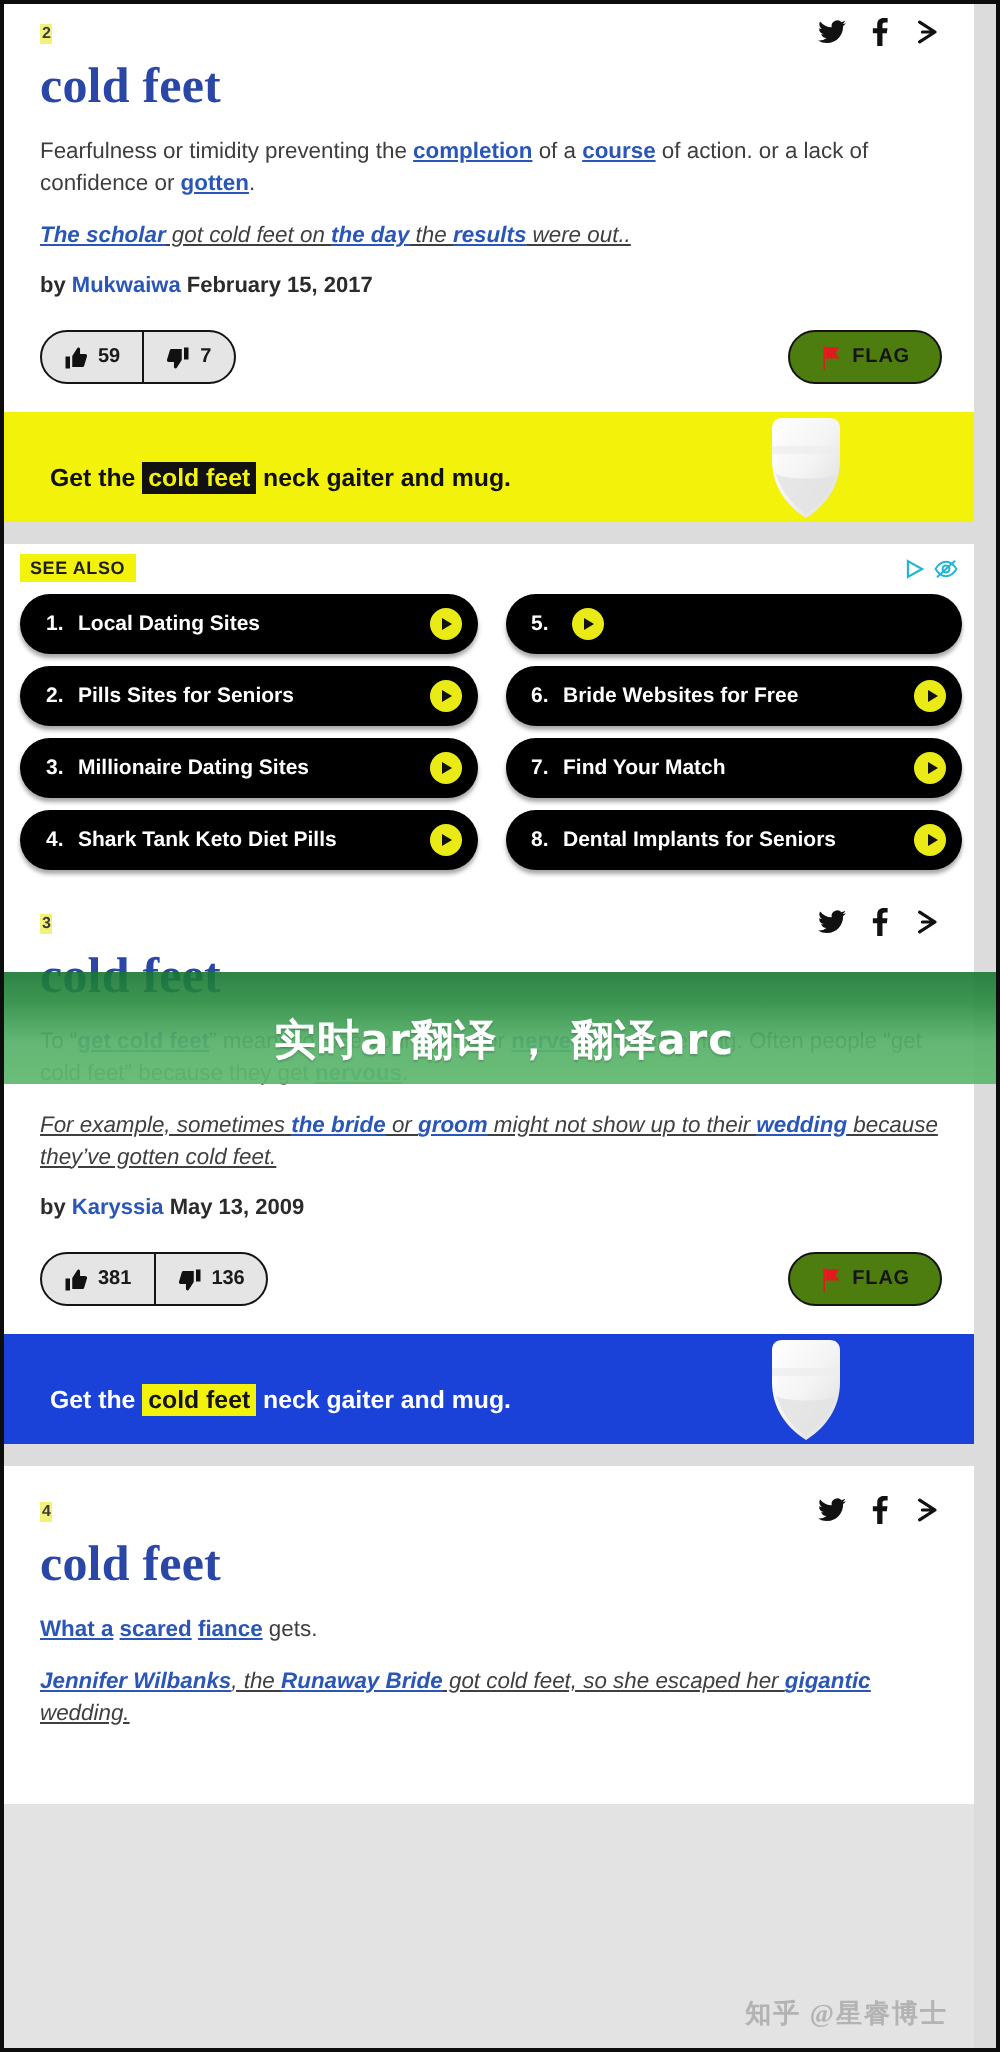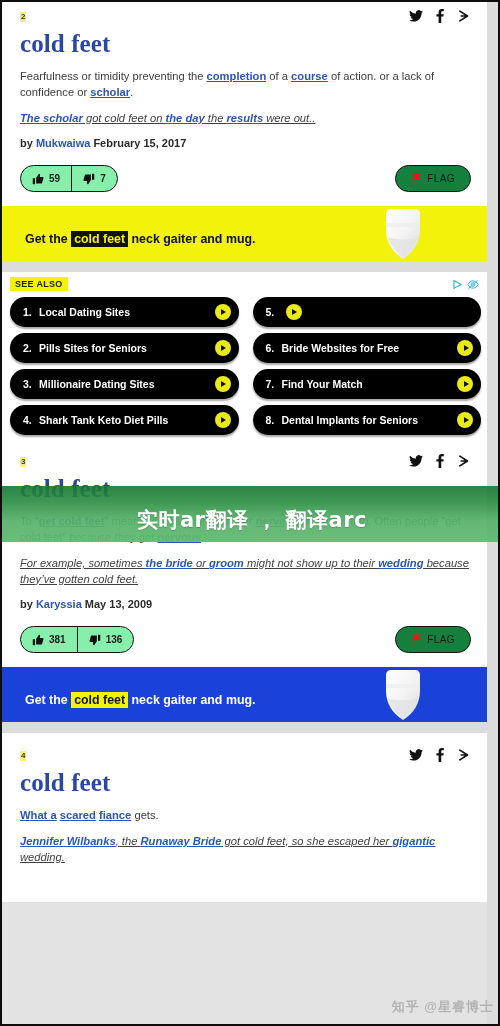--- a/index.html
+++ b/index.html
@@ -109,44 +109,44 @@
     justify-content: space-between;
   }
 
   .vote {
     display: flex;
     align-items: stretch;
     border: 1.6px solid #141414;
     border-radius: 18px;
     overflow: hidden;
     height: 27px;
-    background: #86efac;
+    background: #e5e5e5;
   }
   .vote .half {
     display: flex;
     align-items: center;
     gap: 5px;
     padding: 0 11px;
     font-size: 10px;
     font-weight: 700;
     color: #1a1a1a;
   }
   .vote .half.down { border-left: 1.4px solid #141414; }
 
   .flag {
     display: flex;
     align-items: center;
     gap: 5px;
     border: 1.6px solid #141414;
     border-radius: 18px;
     height: 27px;
     padding: 0 15px;
-    background: #15803d;
+    background: #4d7c0f;
     font-size: 10px;
-    font-weight: 400;
+    font-weight: 700;
     letter-spacing: .4px;
     color: #151515;
   }
 
   
   .merch {
     position: relative;
     height: 55px;
     display: flex;
     align-items: center;
@@ -276,24 +276,24 @@
     font-size: 21px;
     font-weight: 700;
     color: #fff;
     letter-spacing: .5px;
     text-shadow: 0 1px 1px rgba(0,0,0,.18);
   }
 
   
   .watermark {
     position: absolute;
-    right: 4px;
+    right: 24px;
     bottom: 8px;
     z-index: 30;
-    font-family: Liberation Sans, sans-serif;
+    font-family: Liberation Serif, serif;
     font-size: 13px;
     font-weight: 700;
     color: rgba(150,150,150,.62);
     letter-spacing: 1px;
   }
 </style>
 </head>
 <body>
 
 <div id="screen">
@@ -319,21 +319,21 @@
           <span>
             <svg width="14" height="14" viewBox="0 0 20 20">
                 <path fill="none" stroke="#111" stroke-width="2.3" stroke-linecap="round" stroke-linejoin="round" d="M4 3 L15 10 L4 17 M6 10 L15 10"></path>
               </svg>
           </span>
         </span>
       </div>
 
       <div class="term">cold feet</div>
 
-      <div class="meaning">Fearfulness or timidity preventing the <a href="#">completion</a> of a <a href="#">course</a> of action. or a lack of confidence or <a href="#">scholar</a>.</div>
+      <div class="meaning">Fearfulness or timidity preventing the <a href="#">completion</a> of a <a href="#">course</a> of action. or a lack of confidence or <a href="#">gotten</a>.</div>
       <div class="example"><a href="#">The scholar</a> got cold feet on <a href="#">the day</a> the <a href="#">results</a> were out..</div>
 
       <div class="byline">
         <span>by </span><a href="#">Mukwaiwa</a> <span>February 15, 2017</span>
       </div>
 
       <div class="actions">
         <div class="vote">
           <div class="half up">
             <svg width="12" height="12" viewBox="0 0 16 16">

